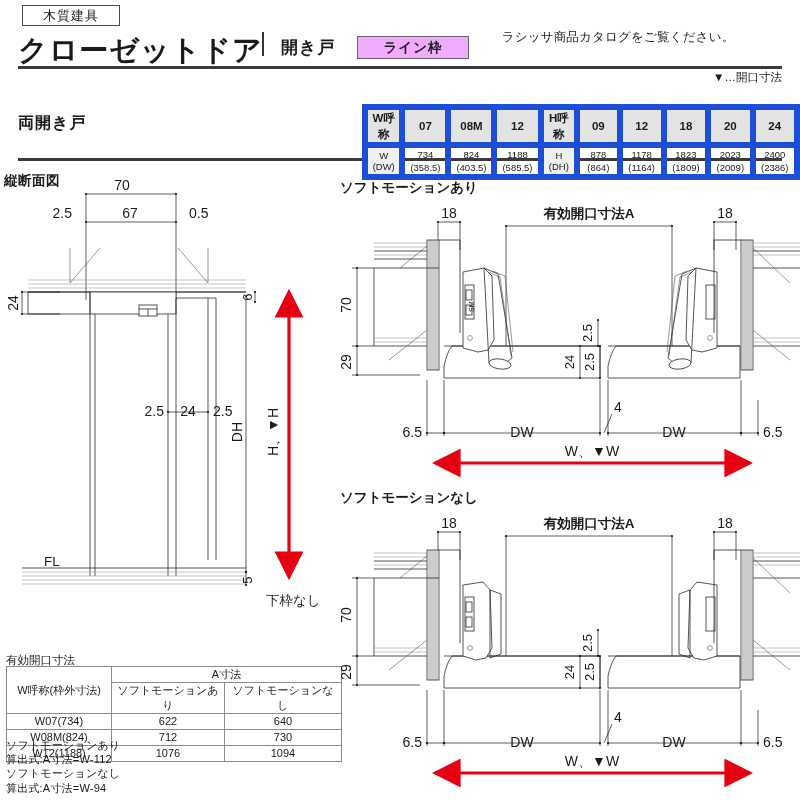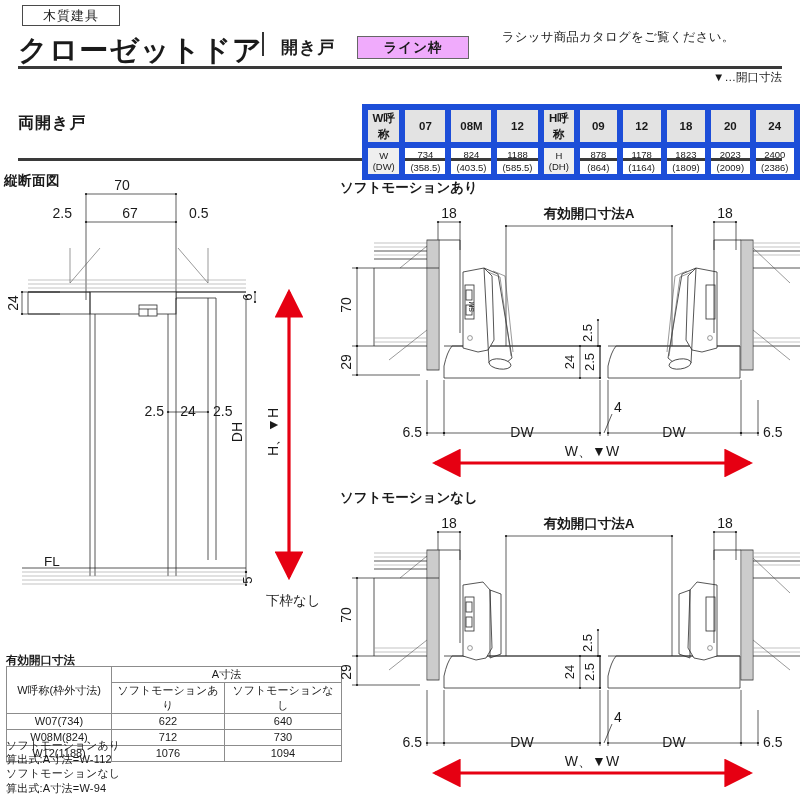--- a/index.html
+++ b/index.html
@@ -48,21 +48,21 @@
     position:absolute;left:362px;top:104px;border-collapse:collapse;
     font-size:10.5px;text-align:center;
   }
   table.size td{border:6px solid #1d4ed8;padding:0;height:13px;line-height:13px;}
   table.size tr.head td{background:#e3e3e3;font-weight:bold;font-size:11.5px;height:16px;line-height:16px;}
   table.size td.lab{background:#efefef;font-size:9.5px;line-height:11px;}
   .wsp{width:37px;} .wv{width:46px;} .hsp{width:37px;} .hv{width:45px;}
   .two-line{font-size:9.5px;line-height:11px;padding:1px 0;}
 
   
-  .eff-cap{position:absolute;left:6px;top:653px;font-size:11.5px;font-weight:bold;}
+  .eff-cap{position:absolute;left:6px;top:653px;font-size:11.5px;font-weight:normal;}
   table.eff{
     position:absolute;left:6px;top:666px;border-collapse:collapse;
     font-size:11px;text-align:center;background:#fff;
   }
   table.eff td{border:1px solid #8c8c8c;padding:0 2px;height:15px;line-height:15px;}
   table.eff td.w1{width:100px;}
   table.eff td.w2{width:108px;}
   table.eff td.w3{width:112px;}
   .notes{position:absolute;left:6px;top:738px;font-size:11px;line-height:14.2px;letter-spacing:.2px;}
 

